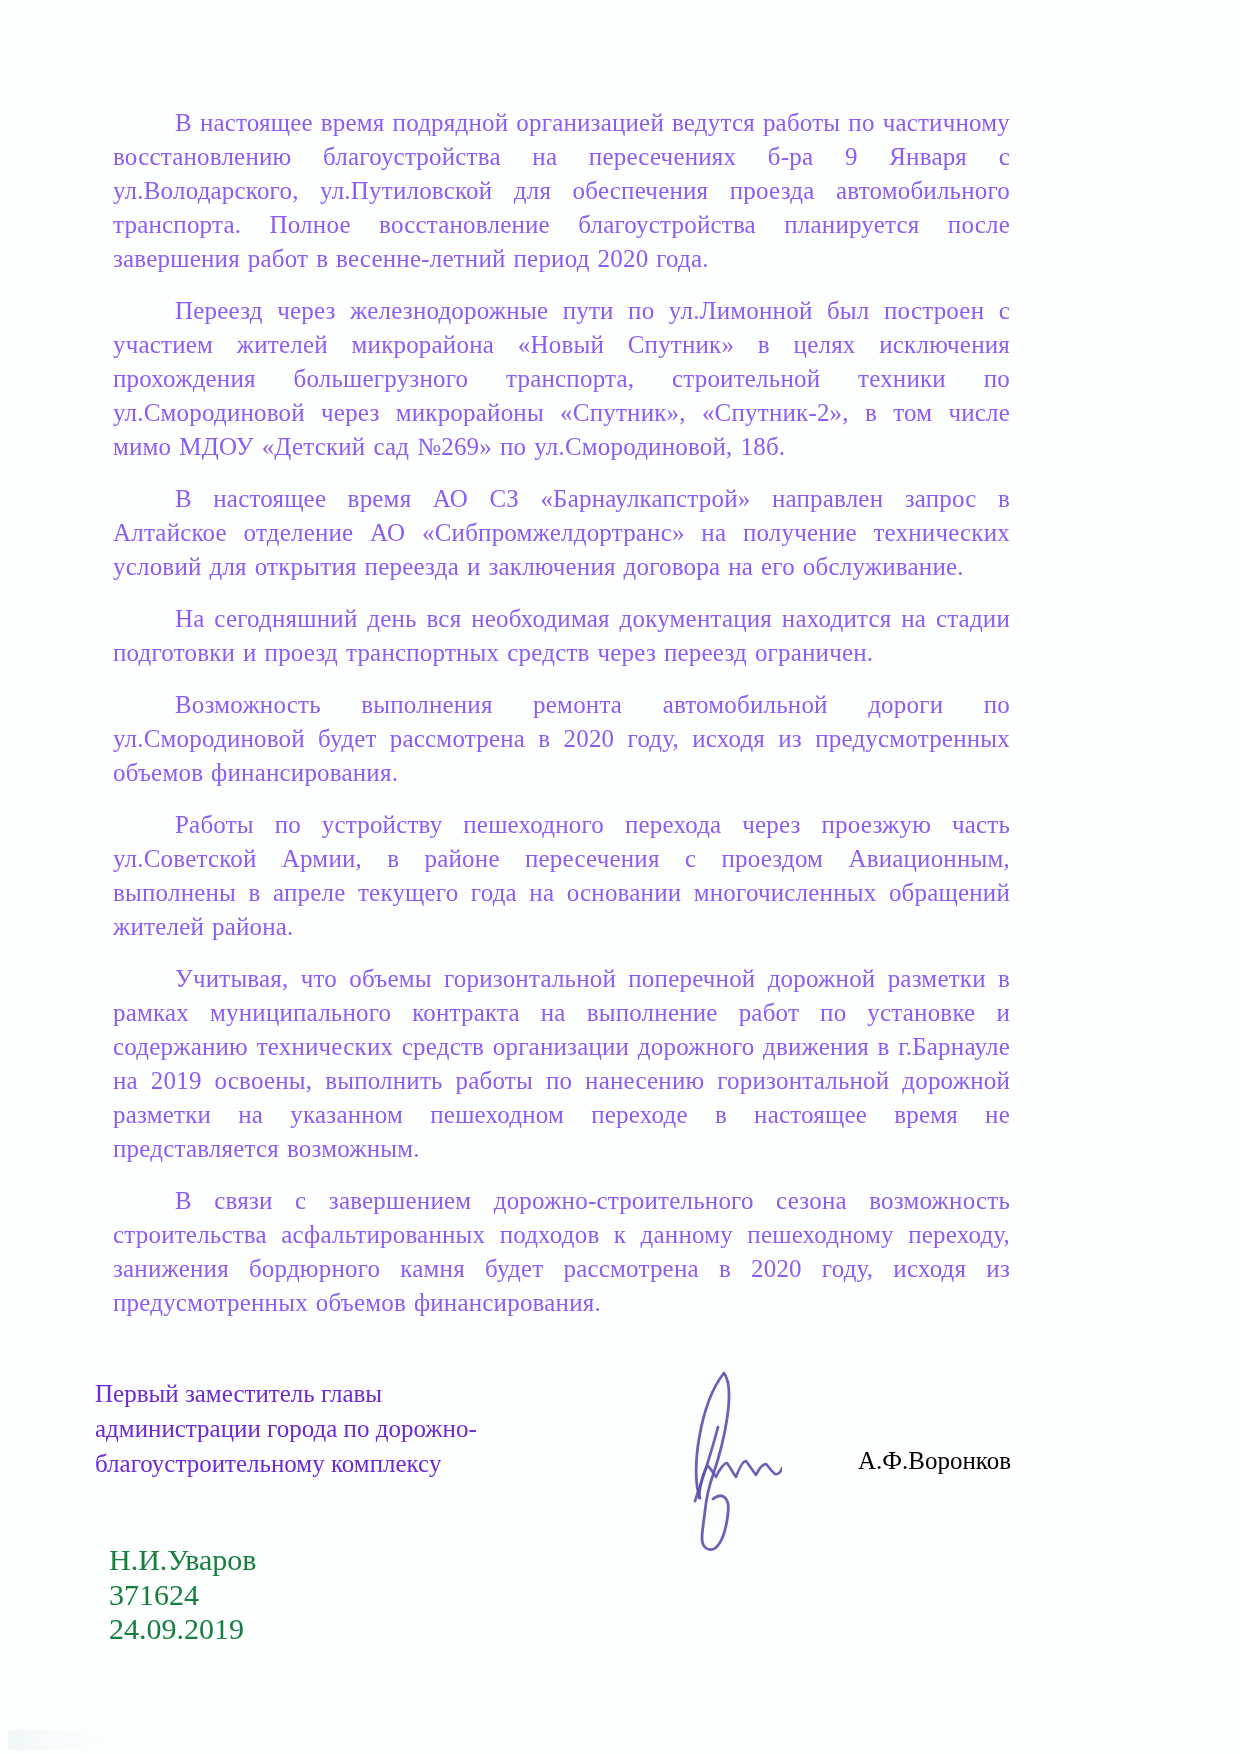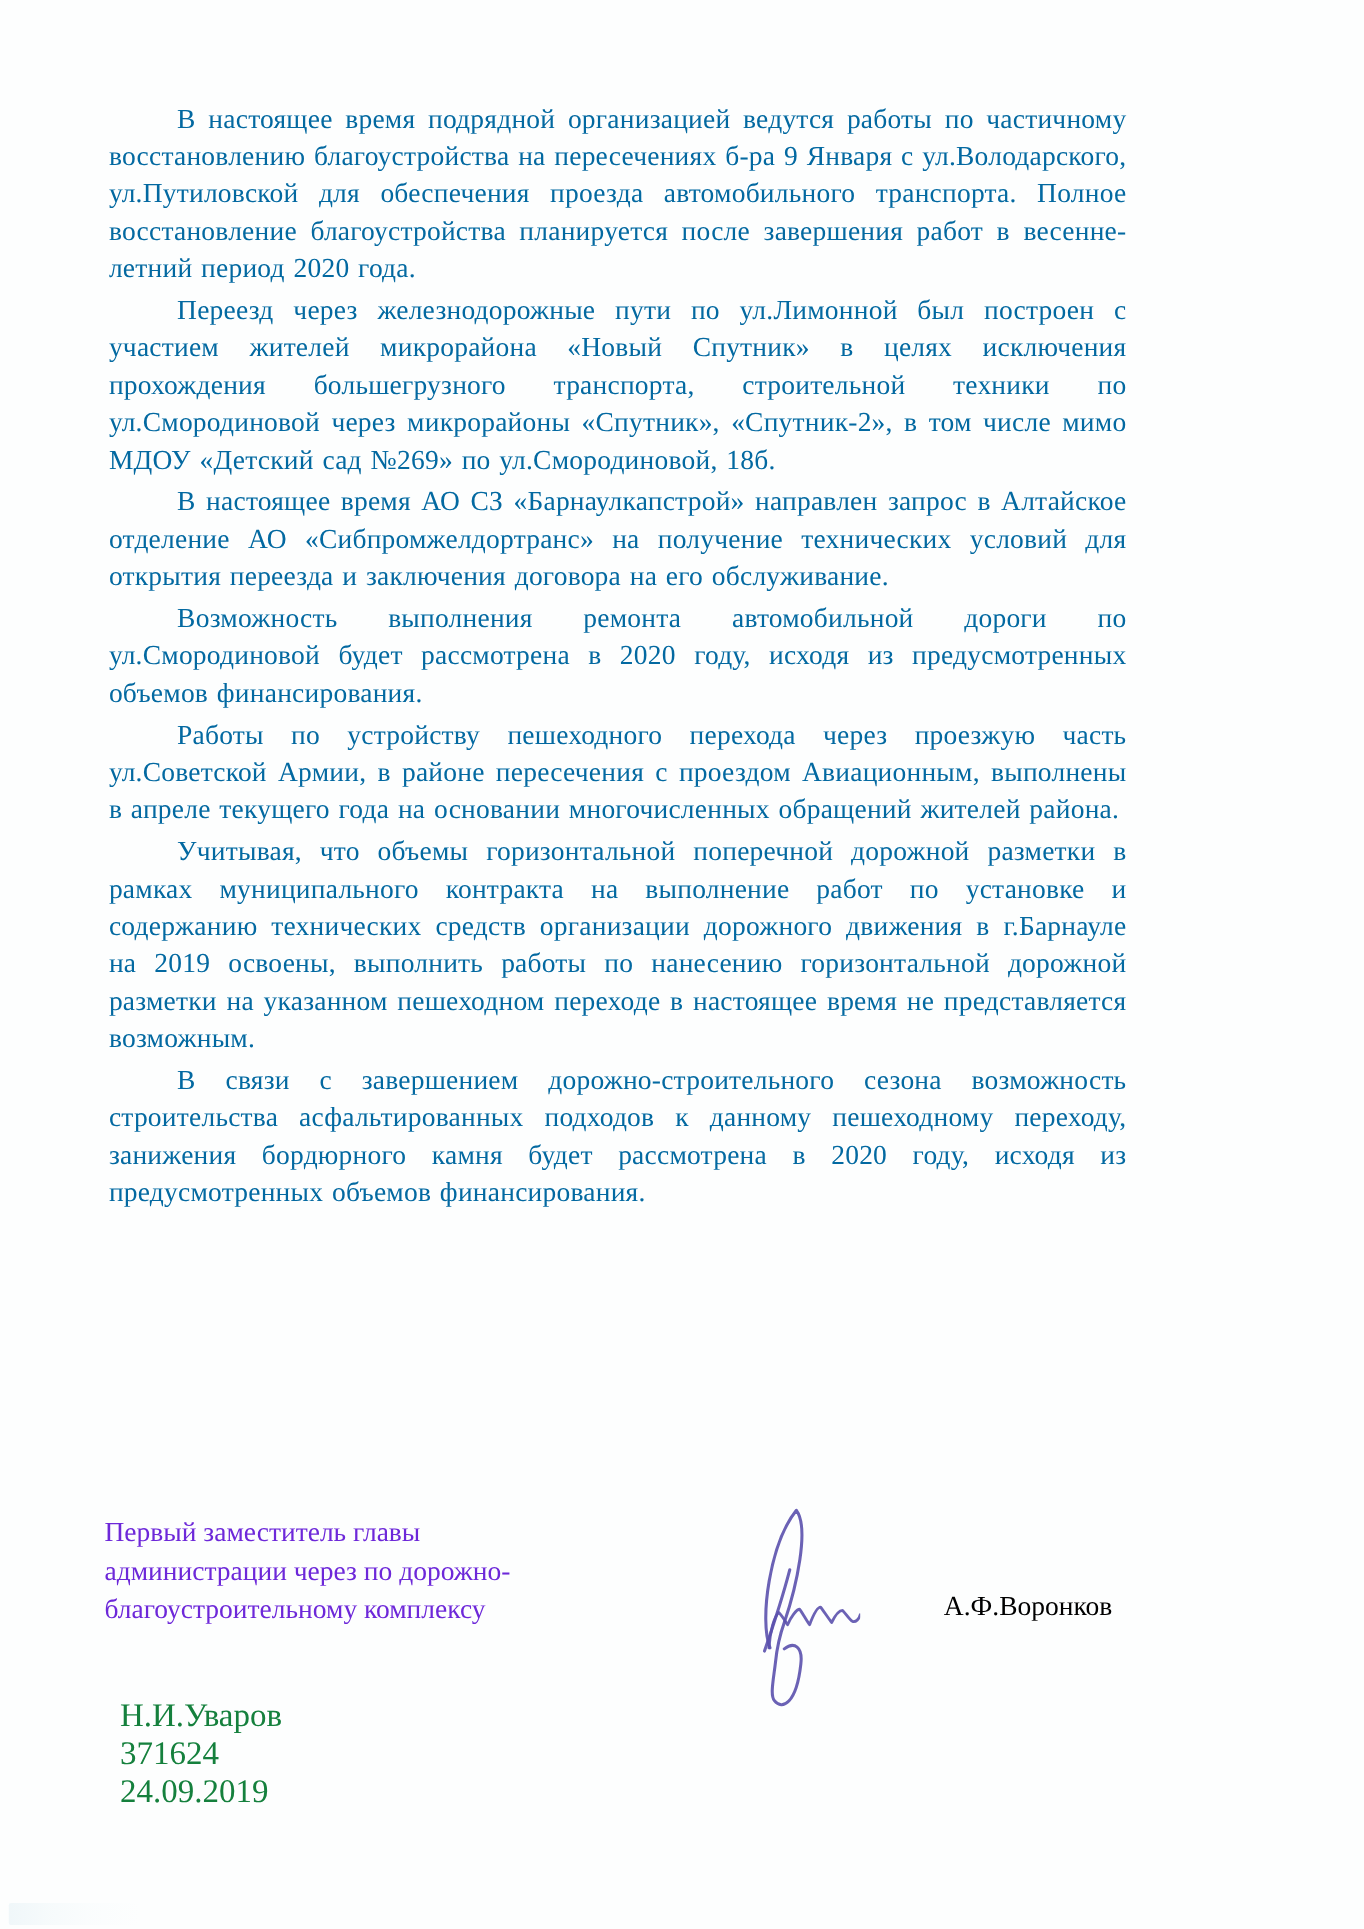--- a/index.html
+++ b/index.html
@@ -16,26 +16,26 @@
     overflow: hidden;
   }
   
   .body-text {
     position: absolute;
     left: 95px;
     top: 88px;
     width: 933px;
   }
   .para {
-    margin: 4px;
+    margin: 18px;
     text-indent: 62px;
     text-align: justify;
     font-size: 25px;
     line-height: 34px;
-    color: #0369a1;
+    color: #8b5cf6;
     letter-spacing: 0.2px;
     word-spacing: 1.5px;
   }
   
   .sign-title {
     position: absolute;
     left: 95px;
     top: 1376px;
     font-size: 25px;
     line-height: 35px;
@@ -85,29 +85,30 @@
 </style>
 </head>
 <body>
 
 <div class="page">
 
   <div class="body-text">
     <p class="para">В настоящее время подрядной организацией ведутся работы по частичному восстановлению благоустройства на пересечениях б-ра 9 Января с ул.Володарского, ул.Путиловской для обеспечения проезда автомобильного транспорта. Полное восстановление благоустройства планируется после завершения работ в весенне-летний период 2020 года.</p>
     <p class="para">Переезд через железнодорожные пути по ул.Лимонной был построен с участием жителей микрорайона «Новый Спутник» в целях исключения прохождения большегрузного транспорта, строительной техники по ул.Смородиновой через микрорайоны «Спутник», «Спутник-2», в том числе мимо МДОУ «Детский сад №269» по ул.Смородиновой, 18б.</p>
     <p class="para">В настоящее время АО СЗ «Барнаулкапстрой» направлен запрос в Алтайское отделение АО «Сибпромжелдортранс» на получение технических условий для открытия переезда и заключения договора на его обслуживание.</p>
+    <p class="para">На сегодняшний день вся необходимая документация находится на стадии подготовки и проезд транспортных средств через переезд ограничен.</p>
     <p class="para">Возможность выполнения ремонта автомобильной дороги по ул.Смородиновой будет рассмотрена в 2020 году, исходя из предусмотренных объемов финансирования.</p>
     <p class="para">Работы по устройству пешеходного перехода через проезжую часть ул.Советской Армии, в районе пересечения с проездом Авиационным, выполнены в апреле текущего года на основании многочисленных обращений жителей района.</p>
     <p class="para">Учитывая, что объемы горизонтальной поперечной дорожной разметки в рамках муниципального контракта на выполнение работ по установке и содержанию технических средств организации дорожного движения в г.Барнауле на 2019 освоены, выполнить работы по нанесению горизонтальной дорожной разметки на указанном пешеходном переходе в настоящее время не представляется возможным.</p>
     <p class="para">В связи с завершением дорожно-строительного сезона возможность строительства асфальтированных подходов к данному пешеходному переходу, занижения бордюрного камня будет рассмотрена в 2020 году, исходя из предусмотренных объемов финансирования.</p>
   </div>
 
   <div class="sign-title">
     <div>Первый заместитель главы</div>
-    <div>администрации через по дорожно-</div>
+    <div>администрации города по дорожно-</div>
     <div>благоустроительному комплексу</div>
   </div>
 
   <svg class="signature-ink" viewBox="0 0 170 200" fill="none" xmlns="http://www.w3.org/2000/svg">
 
     <path d="M106,62 C100,85 92,110 83,136" stroke="#5b51ad" stroke-width="2.8" stroke-linecap="round" opacity="0.9"></path>
 
     <path d="M88,133 C78,108 88,38 112,8 C124,24 112,78 101,110 C96,124 94,136 93,146 C91,163 88,176 92,181 C99,190 112,184 116,148 C118,132 110,127 101,134" stroke="#5b51ad" stroke-width="2.8" stroke-linecap="round" stroke-linejoin="round" opacity="0.9"></path>
 
     <path d="M87,133 C88,118 92,104 96,101 C99,104 102,109 104,112 C107,105 112,98 115,98 C118,102 121,108 124,112 C127,104 131,96 134,96 C137,100 141,106 144,110 C147,104 151,99 154,99 C157,102 160,107 163,109 C166,110 169,107 170,103" stroke="#5b51ad" stroke-width="2.6" stroke-linecap="round" stroke-linejoin="round" opacity="0.9"></path>

